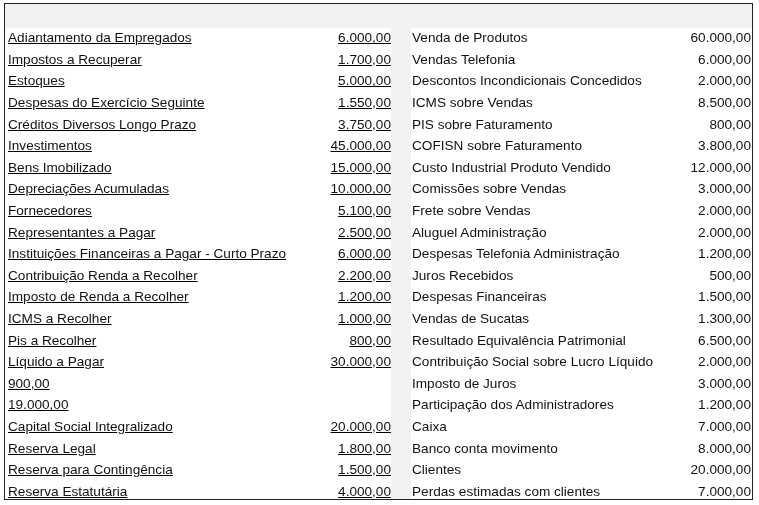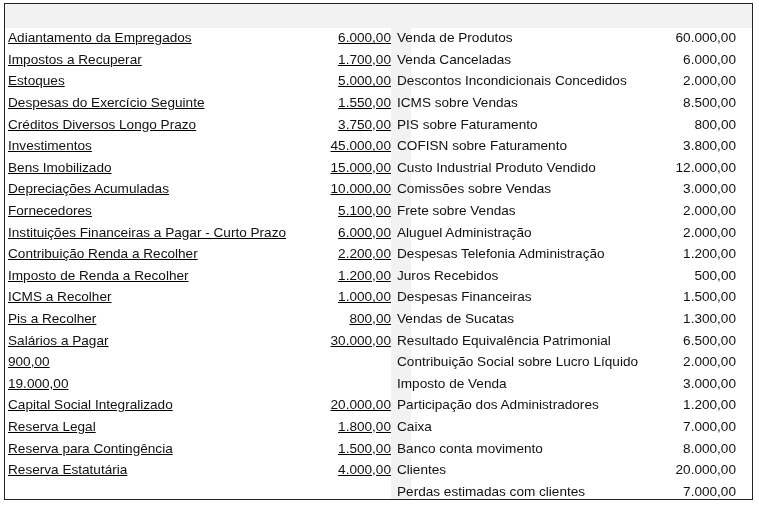--- a/index.html
+++ b/index.html
@@ -14,21 +14,21 @@
   .top-strip {
     position: absolute; left: 0; top: 0; right: 0; height: 24px; background: #f2f2f2;
   }
   .gap-col {
     position: absolute; left: 386px; top: 24px; width: 20px; bottom: 0; background: #f2f2f2;
   }
   .table {
     position: absolute; top: 23px;
   }
   .table.left { left: 3px; width: 383px; text-decoration: underline; }
-  .table.right { left: 392px; width: 339px; }
+  .table.right { left: 407px; width: 339px; }
   .row {
     display: flex; justify-content: space-between; align-items: center;
     height: 21.6px; font-size: 13.6px; color: #111; white-space: nowrap;
   }
   .row .label { }
   .row .value { text-align: left; }
   .table.left .row .value { padding-right: 0px; }
 </style>
 </head>
 <body>
@@ -68,41 +68,45 @@
       </div>
       <div class="row">
         <span class="label">Depreciações Acumuladas</span>
         <span class="value">10.000,00</span>
       </div>
       <div class="row">
         <span class="label">Fornecedores</span>
         <span class="value">5.100,00</span>
       </div>
       <div class="row">
+        <span class="label">Representantes a Pagar</span>
+        <span class="value">2.500,00</span>
+      </div>
+      <div class="row">
         <span class="label">Instituições Financeiras a Pagar - Curto Prazo</span>
         <span class="value">6.000,00</span>
       </div>
       <div class="row">
         <span class="label">Contribuição Renda a Recolher</span>
         <span class="value">2.200,00</span>
       </div>
       <div class="row">
         <span class="label">Imposto de Renda a Recolher</span>
         <span class="value">1.200,00</span>
       </div>
       <div class="row">
         <span class="label">ICMS a Recolher</span>
         <span class="value">1.000,00</span>
       </div>
       <div class="row">
         <span class="label">Pis a Recolher</span>
         <span class="value">800,00</span>
       </div>
       <div class="row">
-        <span class="label">Salários a Pagar</span>
+        <span class="label">Líquido a Pagar</span>
         <span class="value">30.000,00</span>
       </div>
       <div class="row">
         <span class="value">900,00</span>
       </div>
       <div class="row">
         <span class="value">19.000,00</span>
       </div>
       <div class="row">
         <span class="label">Capital Social Integralizado</span>
@@ -120,21 +124,21 @@
         <span class="label">Reserva Estatutária</span>
         <span class="value">4.000,00</span>
       </div>
     </div>
   <div class="table right" id="right-table">
       <div class="row">
         <span class="label">Venda de Produtos</span>
         <span class="value">60.000,00</span>
       </div>
       <div class="row">
-        <span class="label">Venda Canceladas</span>
+        <span class="label">Vendas Telefonia</span>
         <span class="value">6.000,00</span>
       </div>
       <div class="row">
         <span class="label">Descontos Incondicionais Concedidos</span>
         <span class="value">2.000,00</span>
       </div>
       <div class="row">
         <span class="label">ICMS sobre Vendas</span>
         <span class="value">8.500,00</span>
       </div>
@@ -180,21 +184,21 @@
       </div>
       <div class="row">
         <span class="label">Resultado Equivalência Patrimonial</span>
         <span class="value">6.500,00</span>
       </div>
       <div class="row">
         <span class="label">Contribuição Social sobre Lucro Líquido</span>
         <span class="value">2.000,00</span>
       </div>
       <div class="row">
-        <span class="label">Imposto de Venda</span>
+        <span class="label">Imposto de Juros</span>
         <span class="value">3.000,00</span>
       </div>
       <div class="row">
         <span class="label">Participação dos Administradores</span>
         <span class="value">1.200,00</span>
       </div>
       <div class="row">
         <span class="label">Caixa</span>
         <span class="value">7.000,00</span>
       </div>

